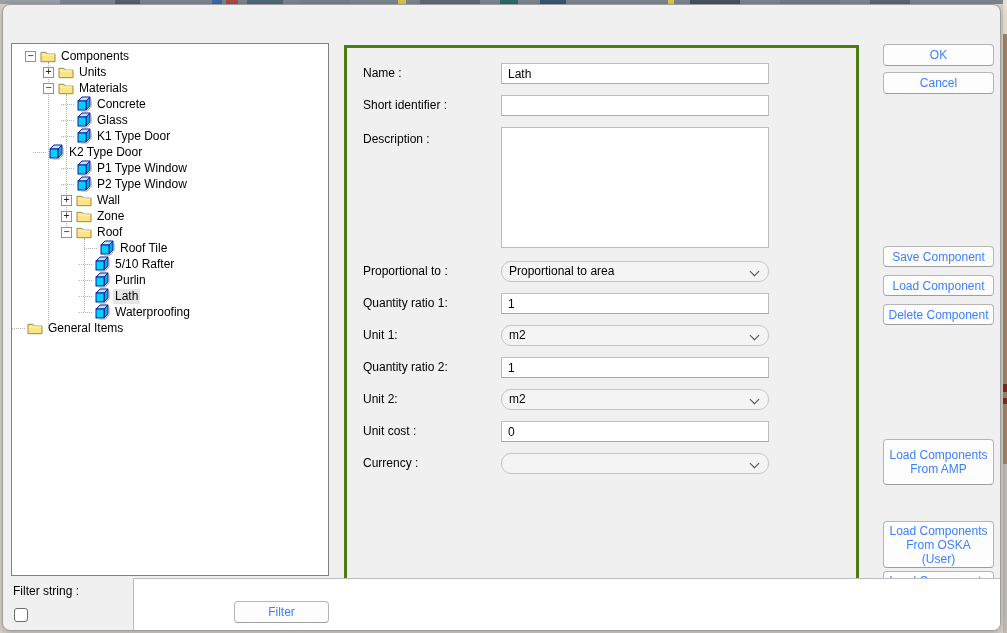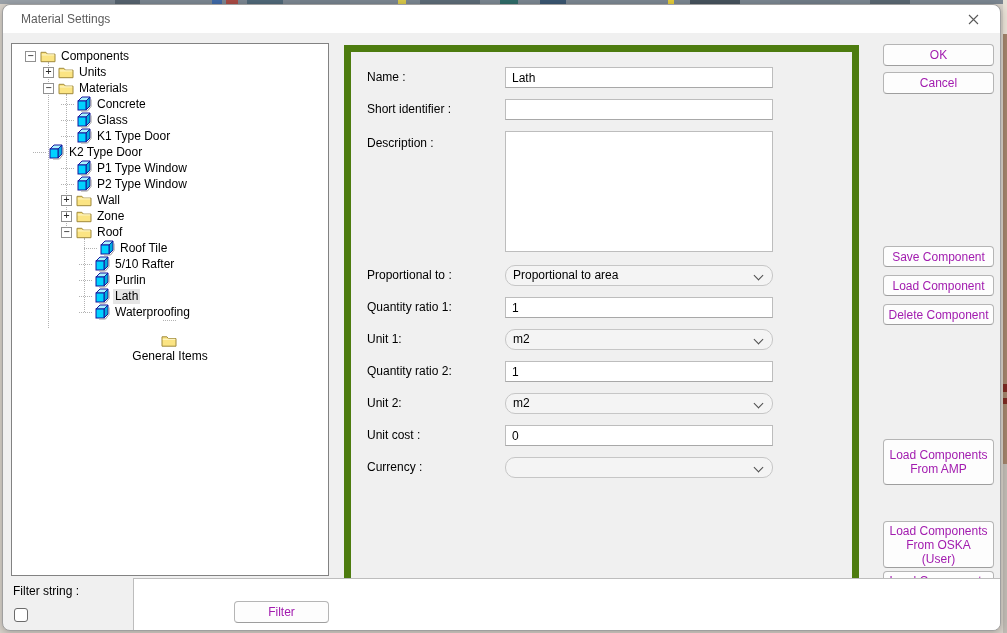--- a/index.html
+++ b/index.html
@@ -25,34 +25,34 @@
   .tree-row { position:absolute; left:0; right:0; height:16px; display:flex; align-items:center; white-space:nowrap; }
   .expander { width:11px; height:11px; background:#fff; border:1px solid #919191; color:#2b2b2b;
               font-size:10px; line-height:8px; text-align:center; flex:0 0 11px; margin-right:4px; font-family:"DejaVu Sans Mono",monospace; }
   .stub { width:13px; height:0; border-top:1px dotted #b2b2b2; flex:0 0 13px; margin-right:2px; }
   .tree-row svg { flex:0 0 16px; margin-right:3px; }
   .tree-label { padding:0 2px; line-height:15px; }
   .tree-label.selected { background:#e5e5e5; }
   .guide { position:absolute; width:0; border-left:1px dotted #b2b2b2; }
 
   
-  .group-panel { position:absolute; left:341px; top:40px; width:515px; height:576px; border:7px solid #4d7c0f; }
+  .group-panel { position:absolute; left:341px; top:40px; width:515px; height:576px; border:3px solid #4d7c0f; }
   .flabel { position:absolute; left:16px; height:21px; line-height:21px; }
   .ctrl { position:absolute; left:154px; width:268px; height:21px; }
   input.tbox { width:100%; height:100%; border:1px solid #bdbdbd; border-bottom-color:#a8a8a8; background:#fff;
                font:12px "Liberation Sans","DejaVu Sans",sans-serif; padding:0 6px; outline:none; }
   textarea.tbox { position:absolute; left:154px; width:268px; border:1px solid #bdbdbd; background:#fff; resize:none;
                font:12px "Liberation Sans","DejaVu Sans",sans-serif; padding:4px 6px; outline:none; }
   .combo { background:#f4f4f4; border:1px solid #c6c6c6; border-radius:10px; line-height:19px; padding:0 24px 0 7px; }
   .chev { position:absolute; right:10px; top:6px; width:7px; height:7px; border-right:1.3px solid #4d4d4d; border-bottom:1.3px solid #4d4d4d; transform:rotate(45deg); }
   .summary { position:absolute; left:17px; top:442px; }
 
   
   .btn { position:absolute; background:#fdfdfd; border:1px solid #b5b5b5; border-bottom-color:#9e9e9e; border-radius:4px;
-         font:12px "Liberation Sans","DejaVu Sans",sans-serif; color:#a21caf; display:flex; align-items:center; justify-content:center;
+         font:12px "Liberation Sans","DejaVu Sans",sans-serif; color:#3b82f6; display:flex; align-items:center; justify-content:center;
          text-align:center; white-space:pre-line; line-height:14px; cursor:default; }
   .side { left:880px; width:111px; }
 
   
   .filter-label { position:absolute; left:10px; top:576px; height:20px; line-height:20px; }
   .filter-input { position:absolute; left:130px; top:573px; width:196px; height:20px; }
   .checkbox { position:absolute; left:11px; top:603px; width:14px; height:14px; background:#fff; border:1px solid #6b6b6b; border-radius:3px; }
   .checkbox-label { position:absolute; left:30px; top:601px; height:18px; line-height:18px; }
 </style>
 </head>
@@ -80,28 +80,20 @@
   <div class="bg-right">
     <span style="top:0;height:34px;background:#e9e1d6"></span>
     <span style="top:34px;height:430px;background:#a1836a"></span>
     <span style="top:384px;height:8px;background:#7c2a22"></span>
     <span style="top:398px;height:6px;background:#7c2a22"></span>
     <span style="top:464px;height:169px;background:#c0bbb4"></span>
   </div>
 
   <div class="dialog">
 
-    <div class="titlebar">
-      <span class="title">Material Settings</span>
-      <span class="closebtn">
-        <svg width="11" height="11" viewBox="0 0 11 11">
-          <path d="M1 1 L10 10 M10 1 L1 10" stroke="#5a5a5a" stroke-width="1.1" fill="none"></path>
-        </svg>
-      </span>
-    </div>
 
     <div class="tree-panel" id="tree">
       <div class="guide" style="left:36px; top:18px;  height:266px;"></div>
       <div class="guide" style="left:54px; top:50px;  height:138px;"></div>
       <div class="guide" style="left:72px; top:194px; height:74px;"></div>
     <div class="tree-row" style="top: 4px; padding-left: 13px;">
 
         <span class="expander">−</span>
         <svg width="16" height="13" viewBox="0 0 16 13">
           <path d="M1 11.7 V2.3 h4.9 l1.5 1.8 h7.6 v7.6 Z" fill="#fbe483" stroke="#a08a3c" stroke-width="1"></path>
@@ -274,21 +266,21 @@
         <span class="stub"></span>
 
         <svg width="16" height="16" viewBox="0 0 16 16">
           <polygon points="2,5 6,1 14,1 10,5" fill="#a8f2ff" stroke="#16169c" stroke-width="1"></polygon>
           <polygon points="10,5 14,1 14,10 10,14" fill="#00aee0" stroke="#16169c" stroke-width="1"></polygon>
           <rect x="2" y="5" width="8" height="9" fill="#00d2ff" stroke="#16169c" stroke-width="1"></rect>
           <path d="M15 3.5 V10.5 L11.5 15 H5" fill="none" stroke="#9a9a9a" stroke-width="1"></path>
         </svg>
         <span class="tree-label">Waterproofing</span>
       </div>
-        <div class="tree-row" style="top: 276px;  flex-direction: column;">
+        <div class="tree-row" style="top: 276px; ">
         <span class="stub"></span>
 
         <svg width="16" height="13" viewBox="0 0 16 13">
           <path d="M1 11.7 V2.3 h4.9 l1.5 1.8 h7.6 v7.6 Z" fill="#fbe483" stroke="#a08a3c" stroke-width="1"></path>
           <path d="M1.8 4.9 h12.4" stroke="#fdf3c0" stroke-width="1.2" fill="none"></path>
         </svg>
 
         <span class="tree-label">General Items</span>
       </div>
       </div>

